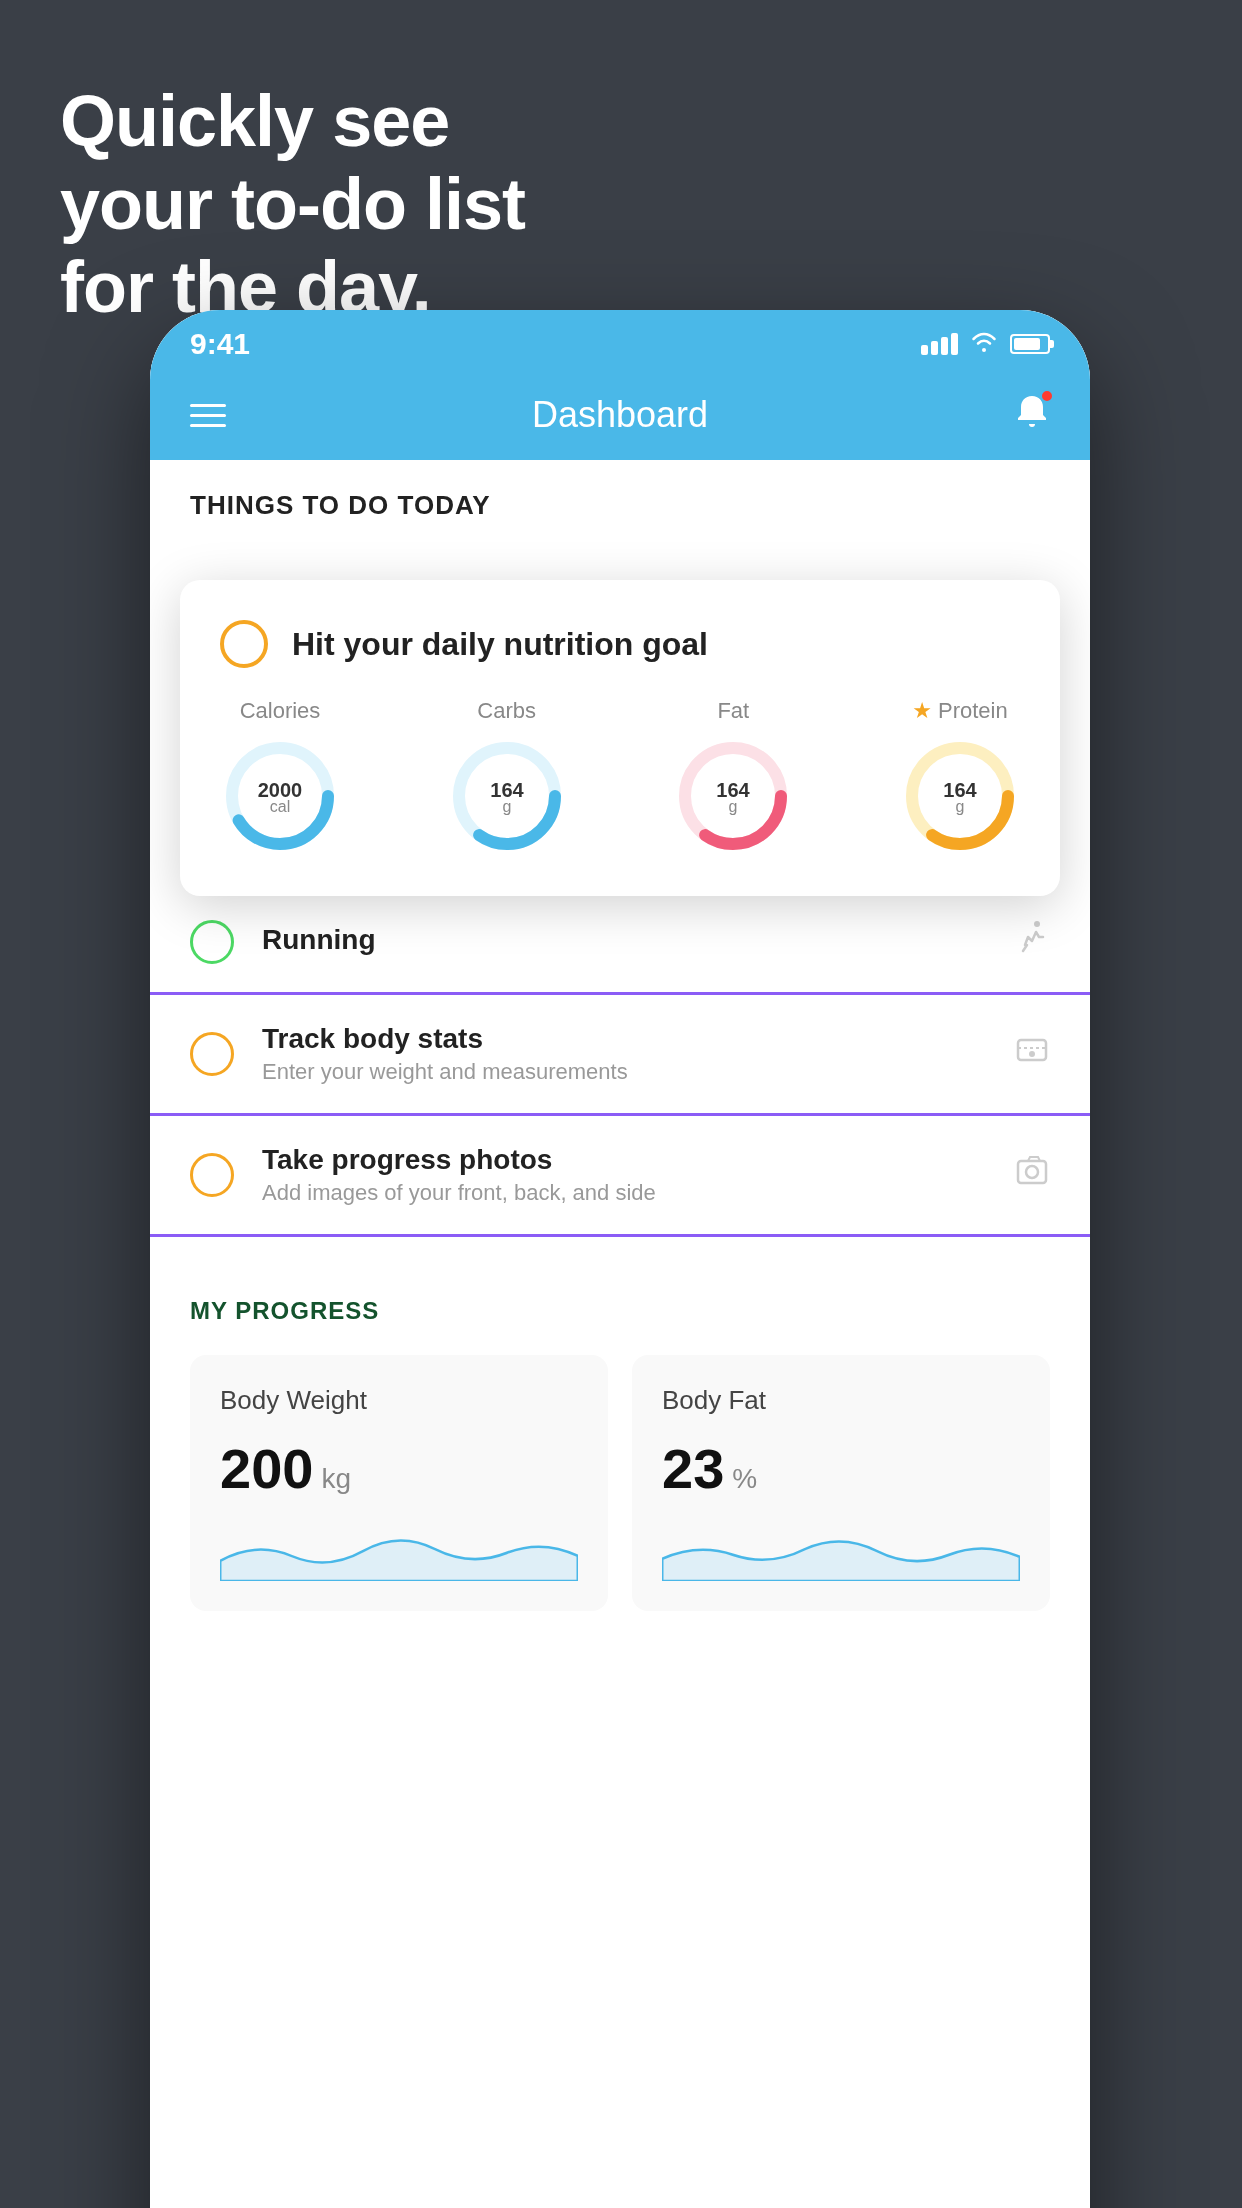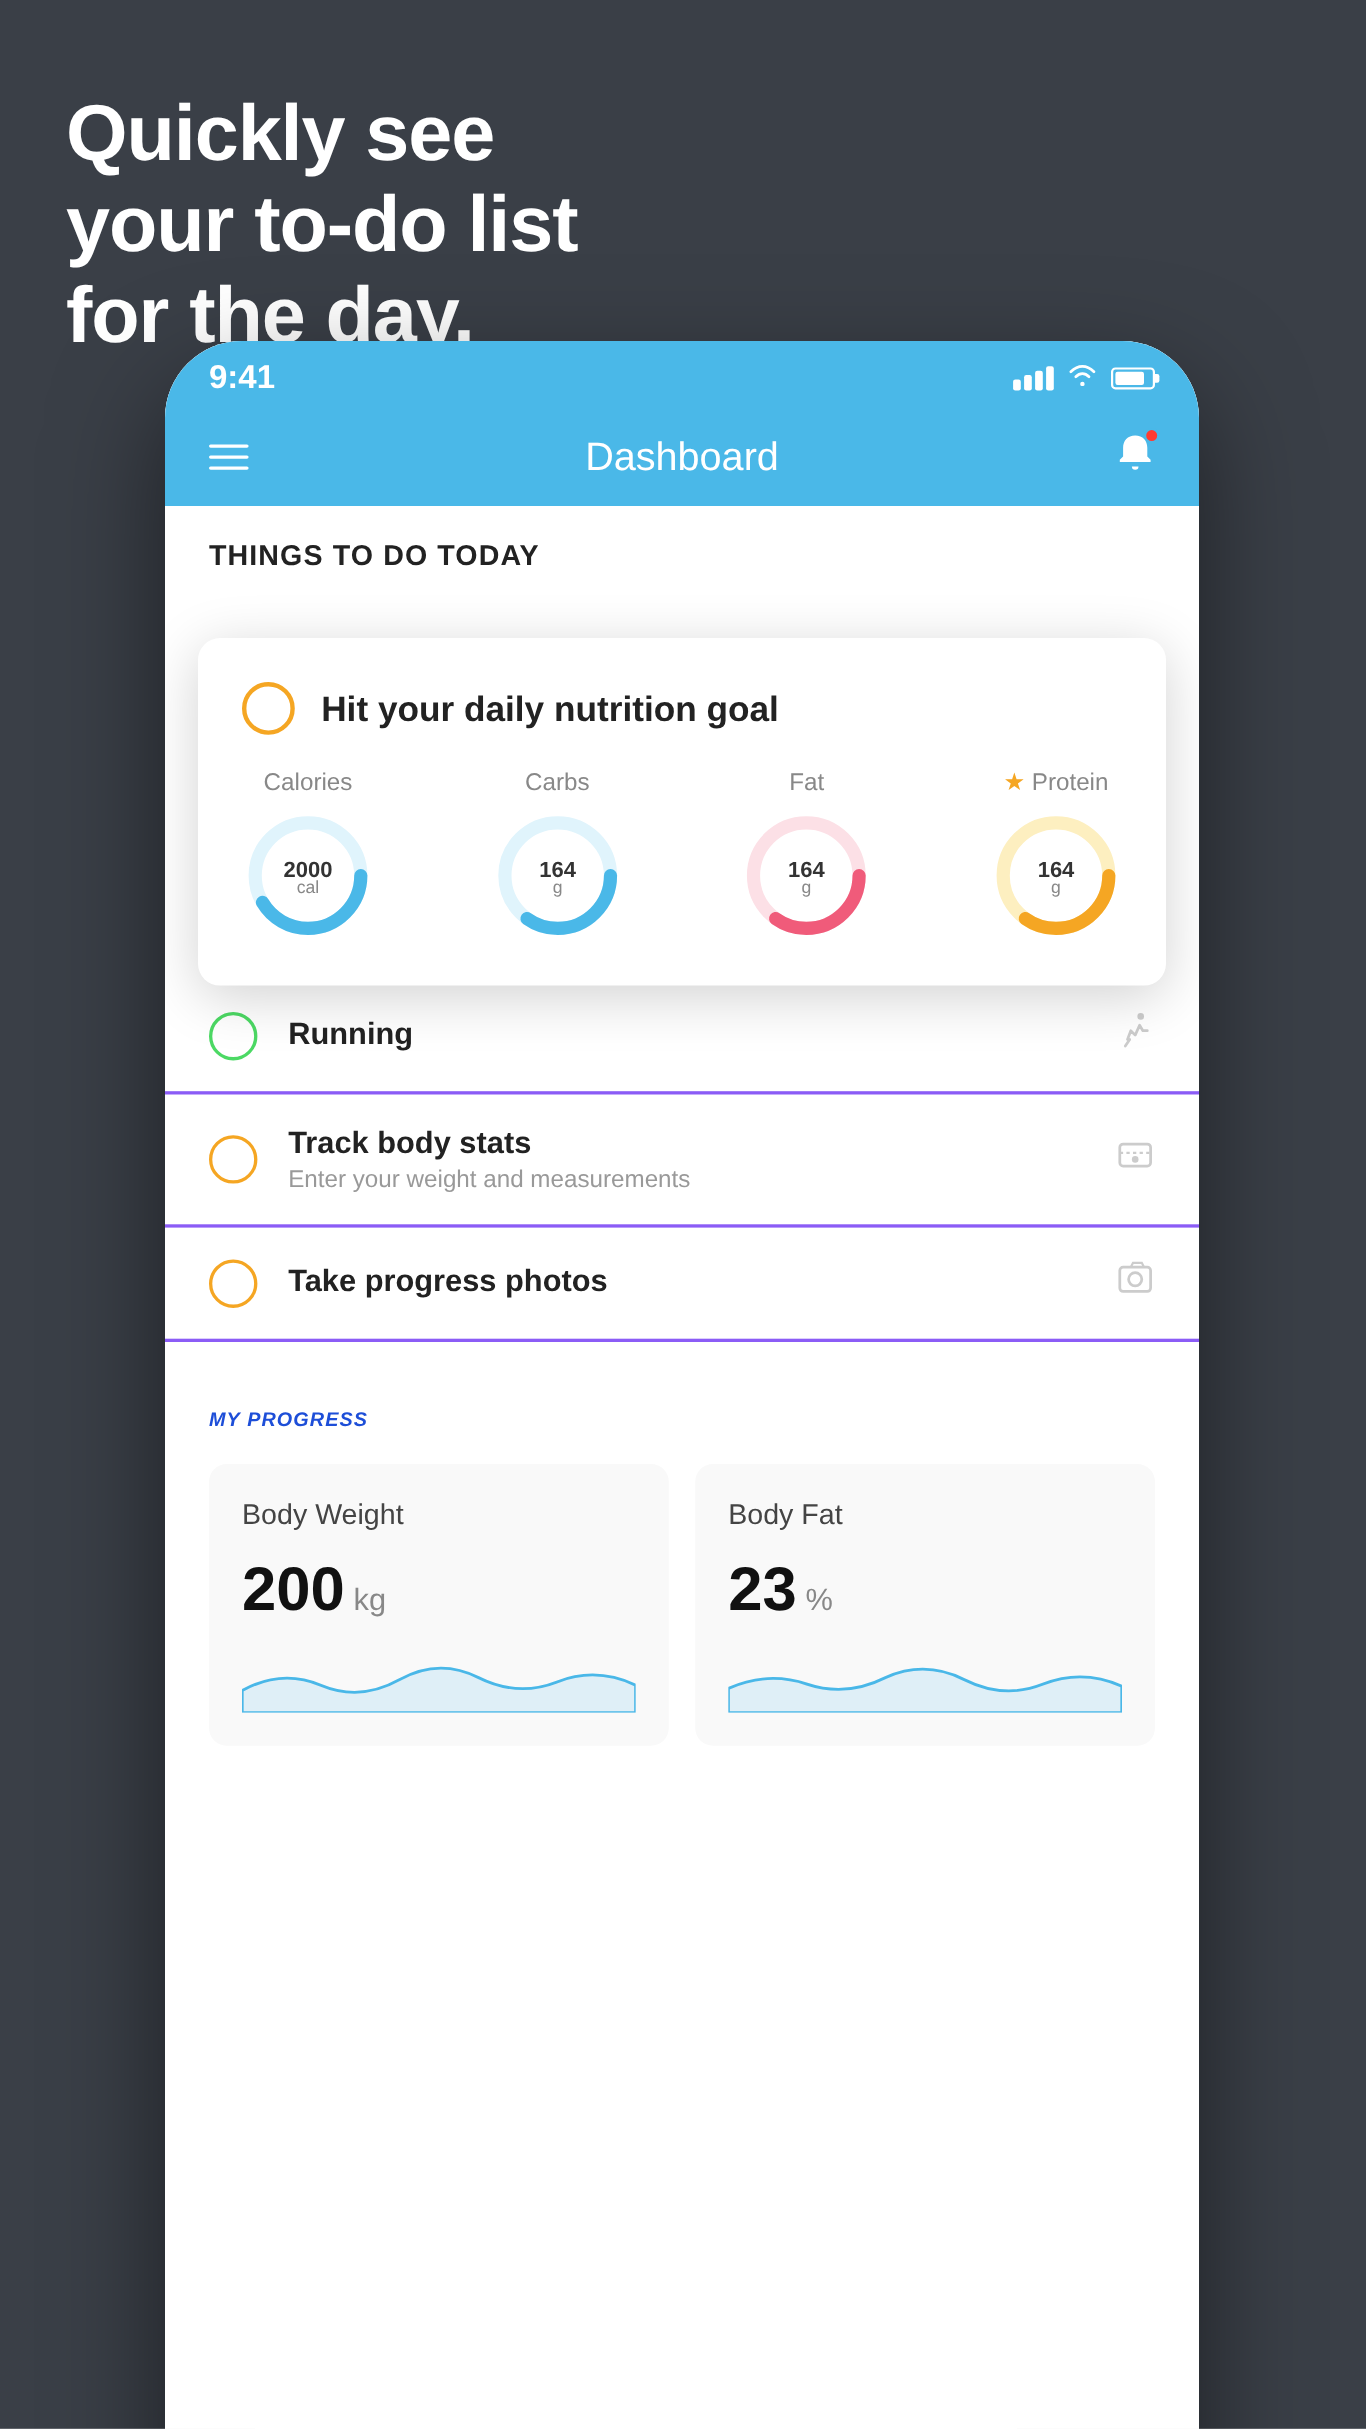--- a/index.html
+++ b/index.html
@@ -308,27 +308,26 @@
     }
 
     
     .progress-section {
       background: #fff;
       padding: 40px;
       margin-top: 20px;
     }
 
     .progress-title {
-      font-size: 18px;
+      font-size: 24px;
       font-weight: 800;
-      color: #1d4ed8;
+      color: #14532d;
       letter-spacing: 1px;
       text-transform: uppercase;
       margin-bottom: 30px;
-      font-style: italic;
     }
 
     .progress-cards {
       display: flex;
       gap: 24px;
     }
 
     .progress-card {
       flex: 1;
       background: #f9f9f9;
@@ -518,20 +517,21 @@
               <line x1="4" y1="16" x2="32" y2="16" stroke="#ccc" stroke-width="2" stroke-dasharray="3 3"></line>
               <circle cx="18" cy="22" r="3" fill="#ccc"></circle>
             </svg>
           </span>
         </div>
 
         <div class="todo-item">
           <div class="todo-circle yellow"></div>
           <div class="todo-text">
             <div class="todo-name">Take progress photos</div>
+            <div class="todo-desc">Add images of your front, back, and side</div>
           </div>
           <span class="todo-icon">
             <svg width="36" height="36" viewBox="0 0 36 36" fill="none">
               <rect x="4" y="8" width="28" height="22" rx="3" stroke="#ccc" stroke-width="2.5" fill="none"></rect>
               <circle cx="18" cy="19" r="6" stroke="#ccc" stroke-width="2.5" fill="none"></circle>
               <path d="M14 8l2-4h8l2 4" stroke="#ccc" stroke-width="2" fill="none"></path>
             </svg>
           </span>
         </div>
       </div>

